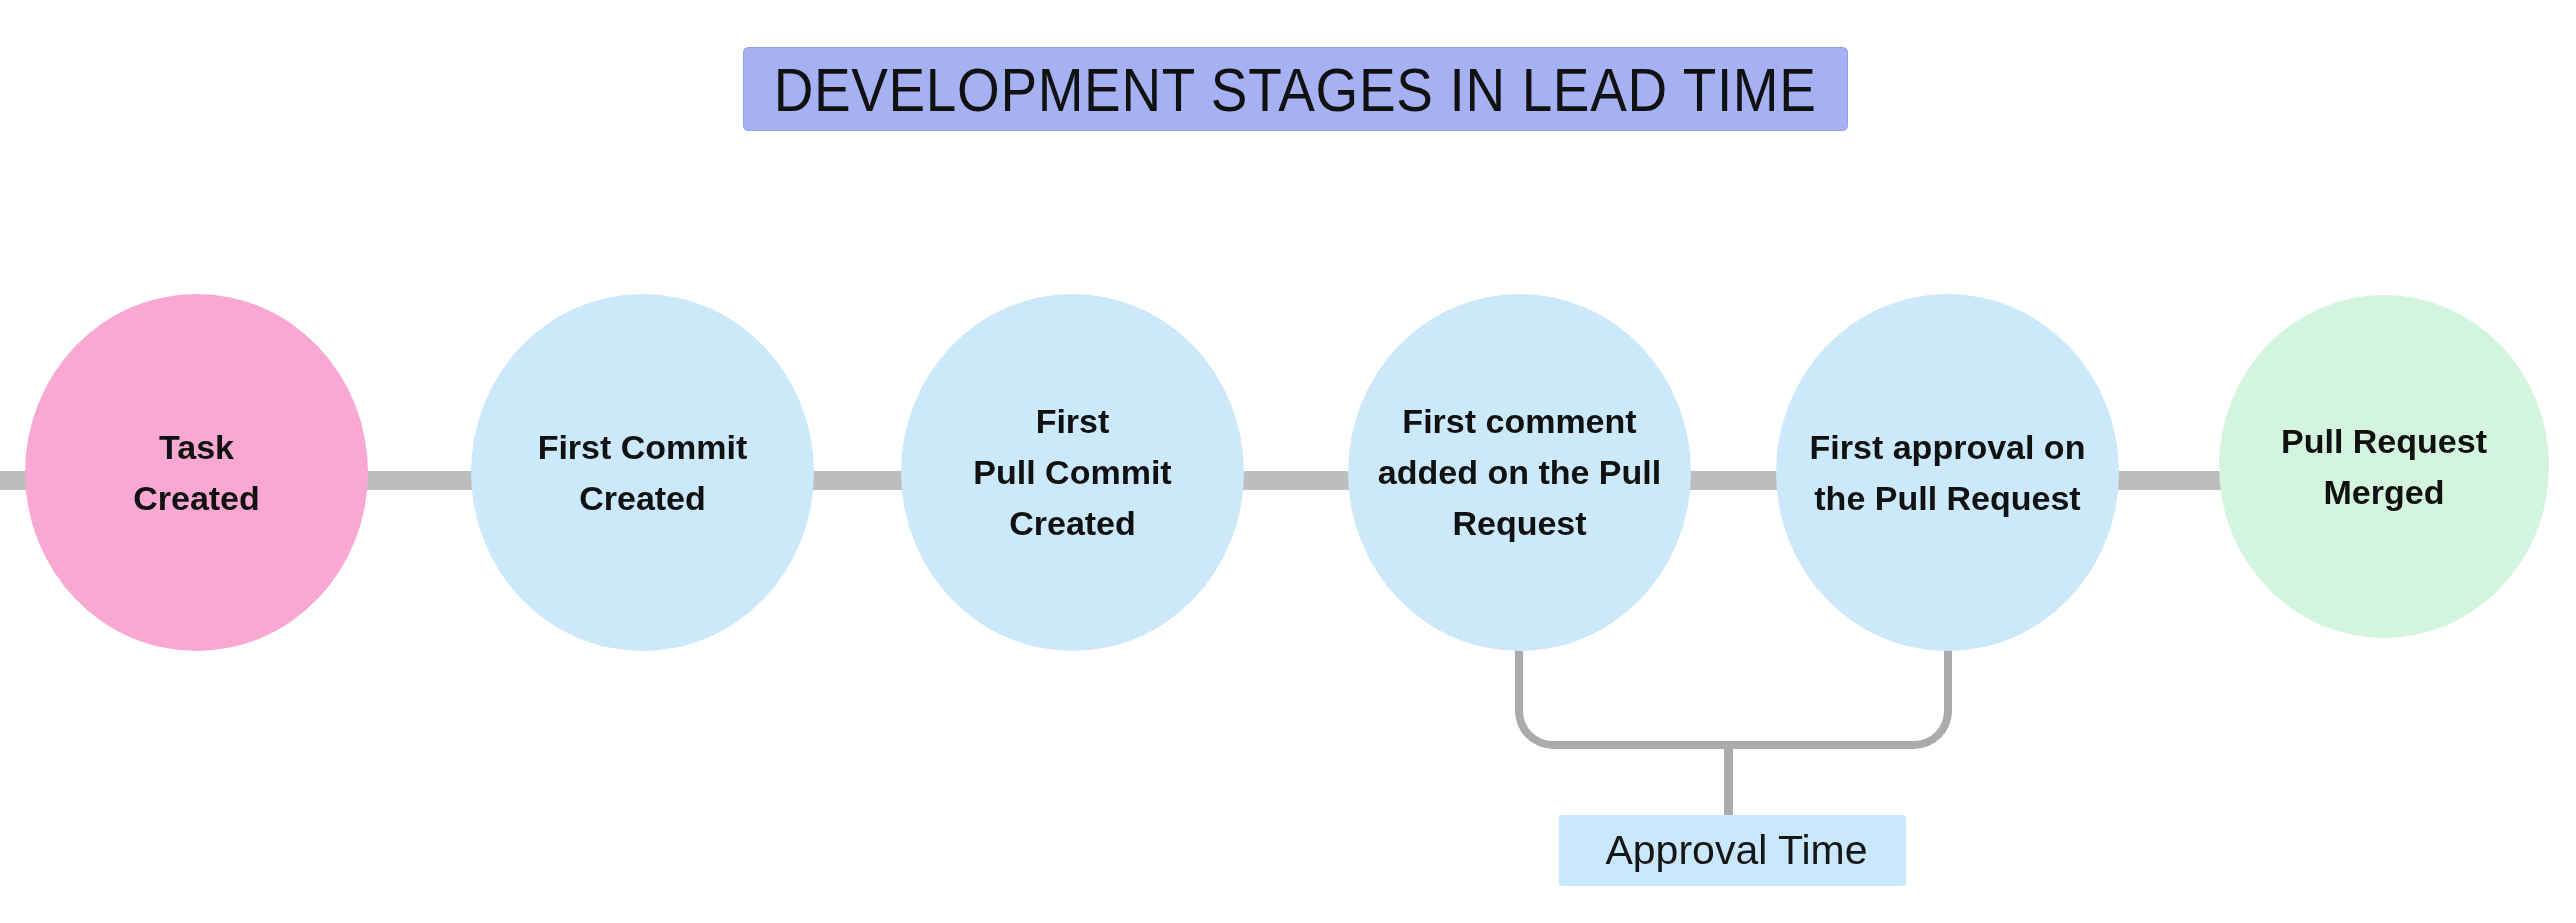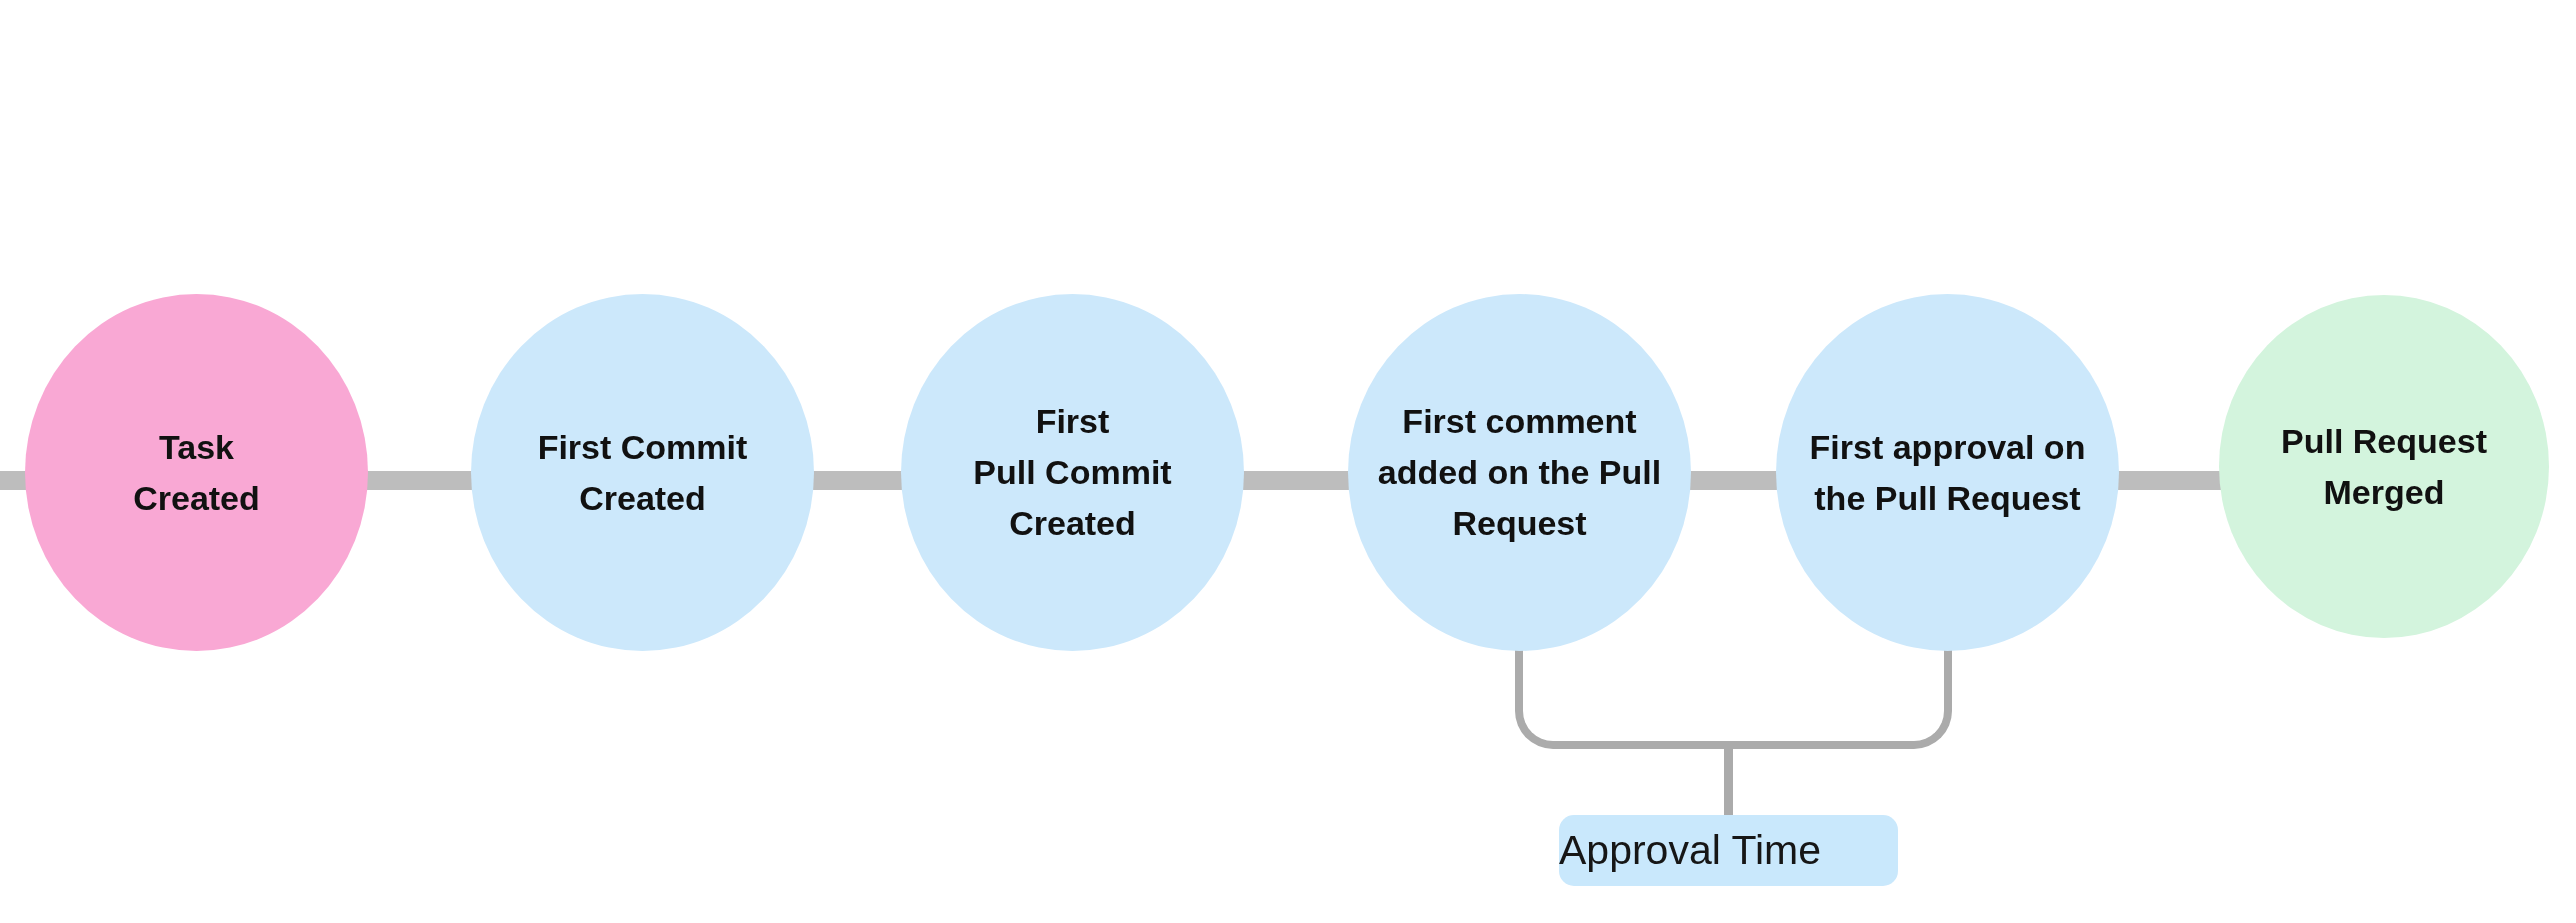--- a/index.html
+++ b/index.html
@@ -101,37 +101,42 @@
     width: 9px;
     height: 69px;
     z-index: 1;
   }
   .annotation-box {
     position: absolute;
     left: 1559px;
     top: 815px;
     width: 339px;
     height: 71px;
-    border-radius: 15px;
+    border-radius: 3px;
     display: flex;
     align-items: center;
+    justify-content: center;
     z-index: 2;
+    padding-left: 8px;
   }
   .annotation-text {
     font-size: 41px;
     font-weight: 400;
     color: #161616;
     white-space: nowrap;
   }
 </style>
 </head>
 <body>
 
 <div class="canvas">
 
+  <div class="title-banner" style="background-color: rgb(165, 177, 242);">
+    <span class="title-text">DEVELOPMENT STAGES IN LEAD TIME</span>
+  </div>
 
   <div class="connector" style="background-color: rgb(189, 189, 189);"></div>
 
   <div class="bracket" style="border-color: rgb(171, 171, 171);"></div>
   <div class="bracket-stem" style="background-color: rgb(171, 171, 171);"></div>
 
   <div class="stage stage-1" style="background-color: #f9a8d4;">
     <span class="stage-label">Task
 Created</span>
   </div>

